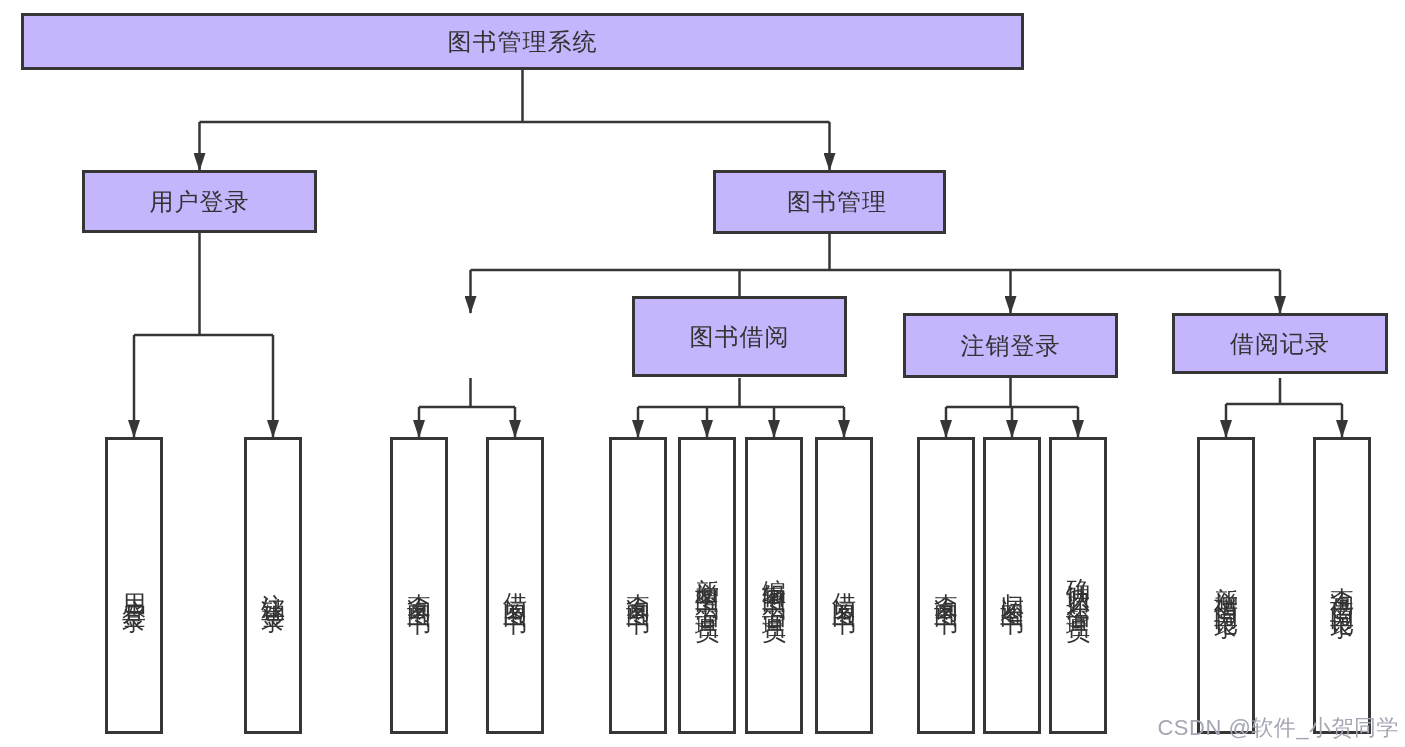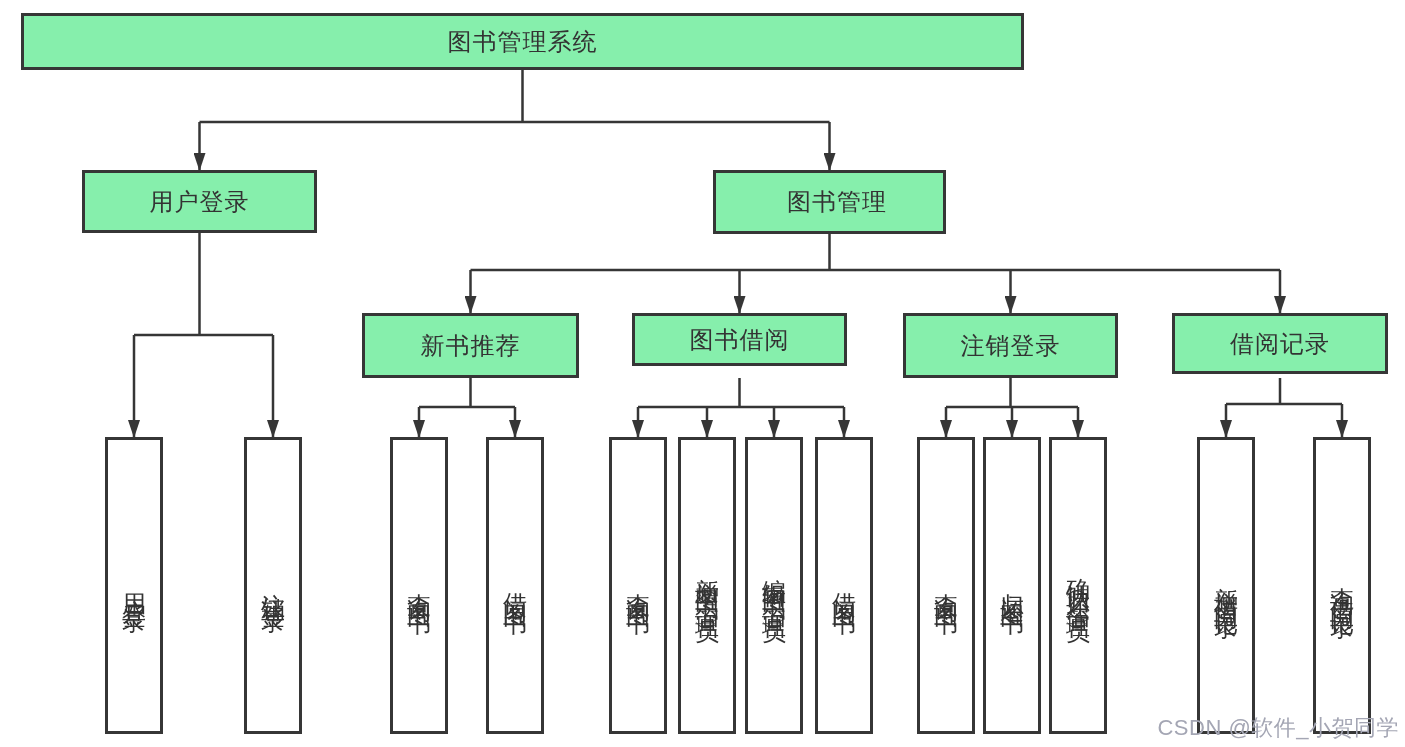--- a/index.html
+++ b/index.html
@@ -14,21 +14,21 @@
   }
   svg.connectors {
     position: absolute;
     left: 0; top: 0;
     width: 1405px; height: 747px;
   }
   .hbox {
     position: absolute;
     box-sizing: border-box;
     border: 3px solid #363636;
-    background: #86efac;
+    background: #c4b5fd;
     display: flex;
     align-items: center;
     justify-content: center;
     font-size: 24px;
     letter-spacing: 1px;
     white-space: nowrap;
   }
   .vbox {
     position: absolute;
     box-sizing: border-box;
@@ -103,22 +103,21 @@
       <line x1="1226" y1="404" x2="1226" y2="437" marker-end="url(#arrow)"></line>
       <line x1="1342" y1="404" x2="1342" y2="437" marker-end="url(#arrow)"></line>
     </g>
   </svg>
 
   <div class="hbox" style="left:21px; top:13px; width:1003px; height:57px;">图书管理系统</div>
 
   <div class="hbox" style="left:82px; top:170px; width:235px; height:63px;">用户登录</div>
   <div class="hbox" style="left:713px; top:170px; width:233px; height:64px;padding-left:15px;">图书管理</div>
 
-  <div class="hbox" style="left:362px; top:313px; width:217px; height:65px;">新书推荐</div>
-  <div class="hbox" style="left:632px; top:313px; width:215px; height:53px;">图书借阅</div>
+  <div class="hbox" style="left:632px; top:296px; width:215px; height:81px;">图书借阅</div>
   <div class="hbox" style="left:903px; top:313px; width:215px; height:65px;">注销登录</div>
   <div class="hbox" style="left:1172px; top:313px; width:216px; height:61px;">借阅记录</div>
 
   <div class="vbox" style="left:105px;">用户登录</div>
   <div class="vbox" style="left:244px;">注销登录</div>
 
   <div class="vbox" style="left:390px;">查询图书</div>
   <div class="vbox" style="left:486px;">借阅图书</div>
 
   <div class="vbox" style="left:609px;">查询图书</div>

